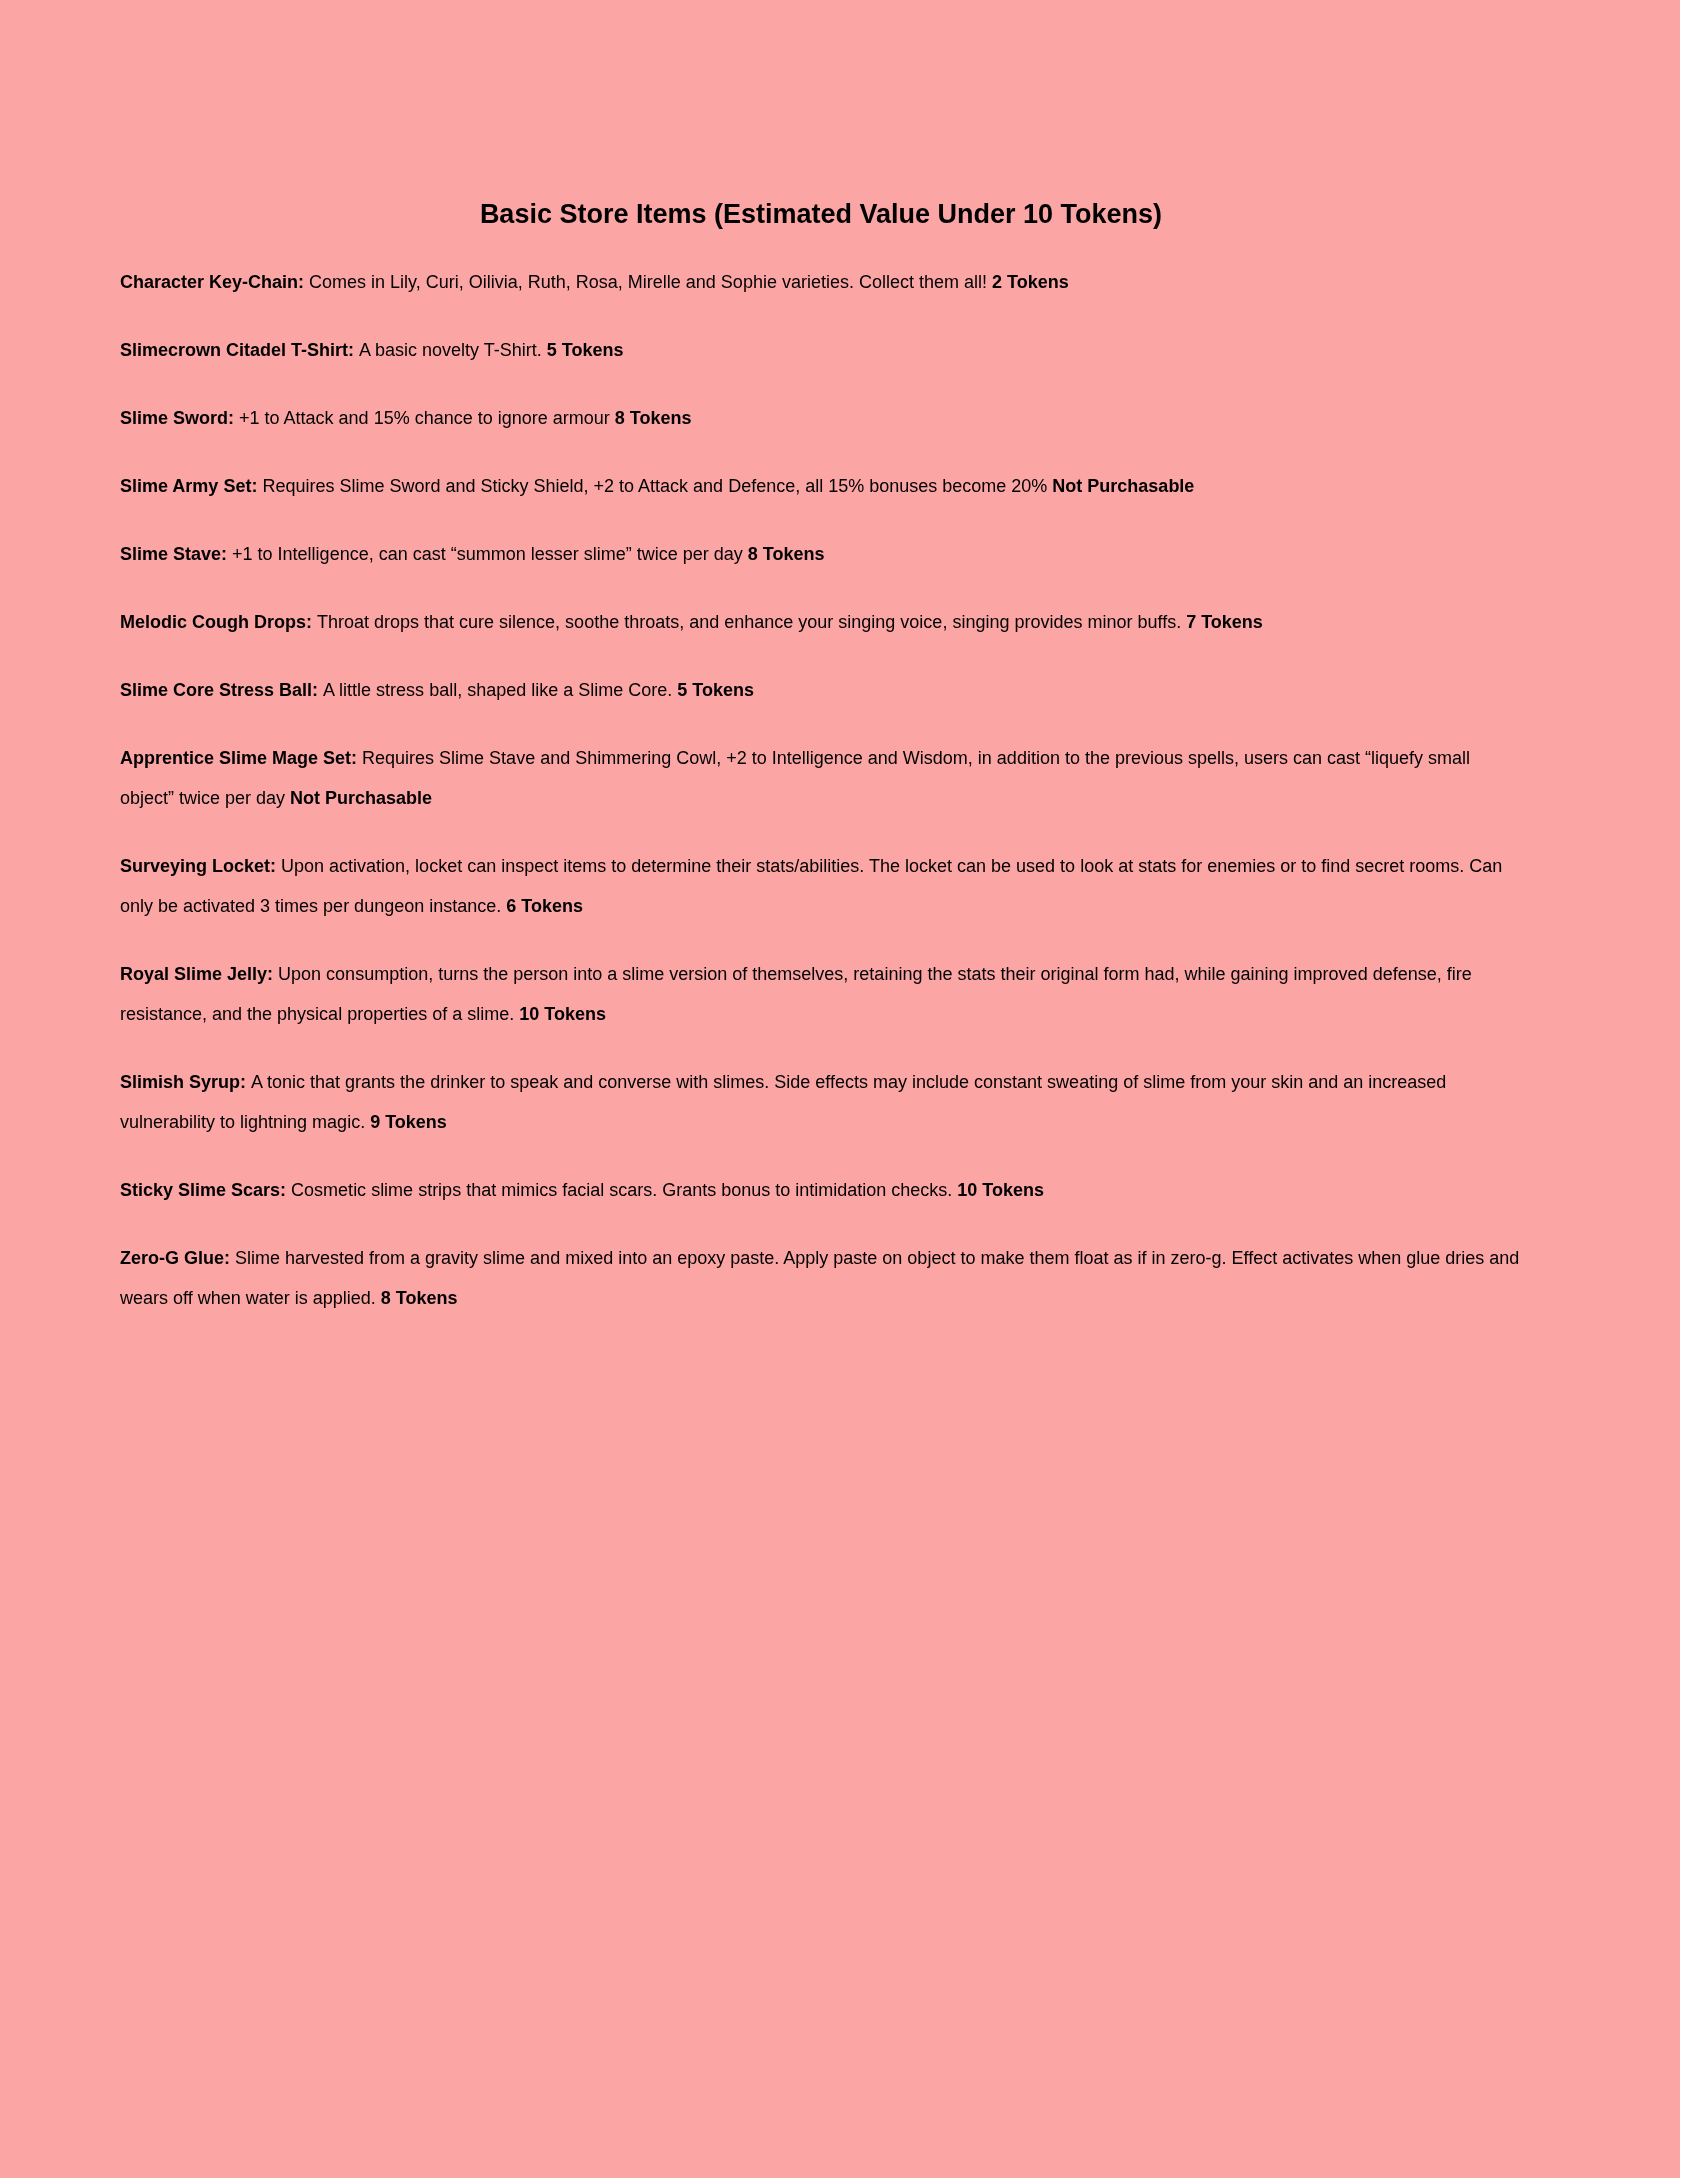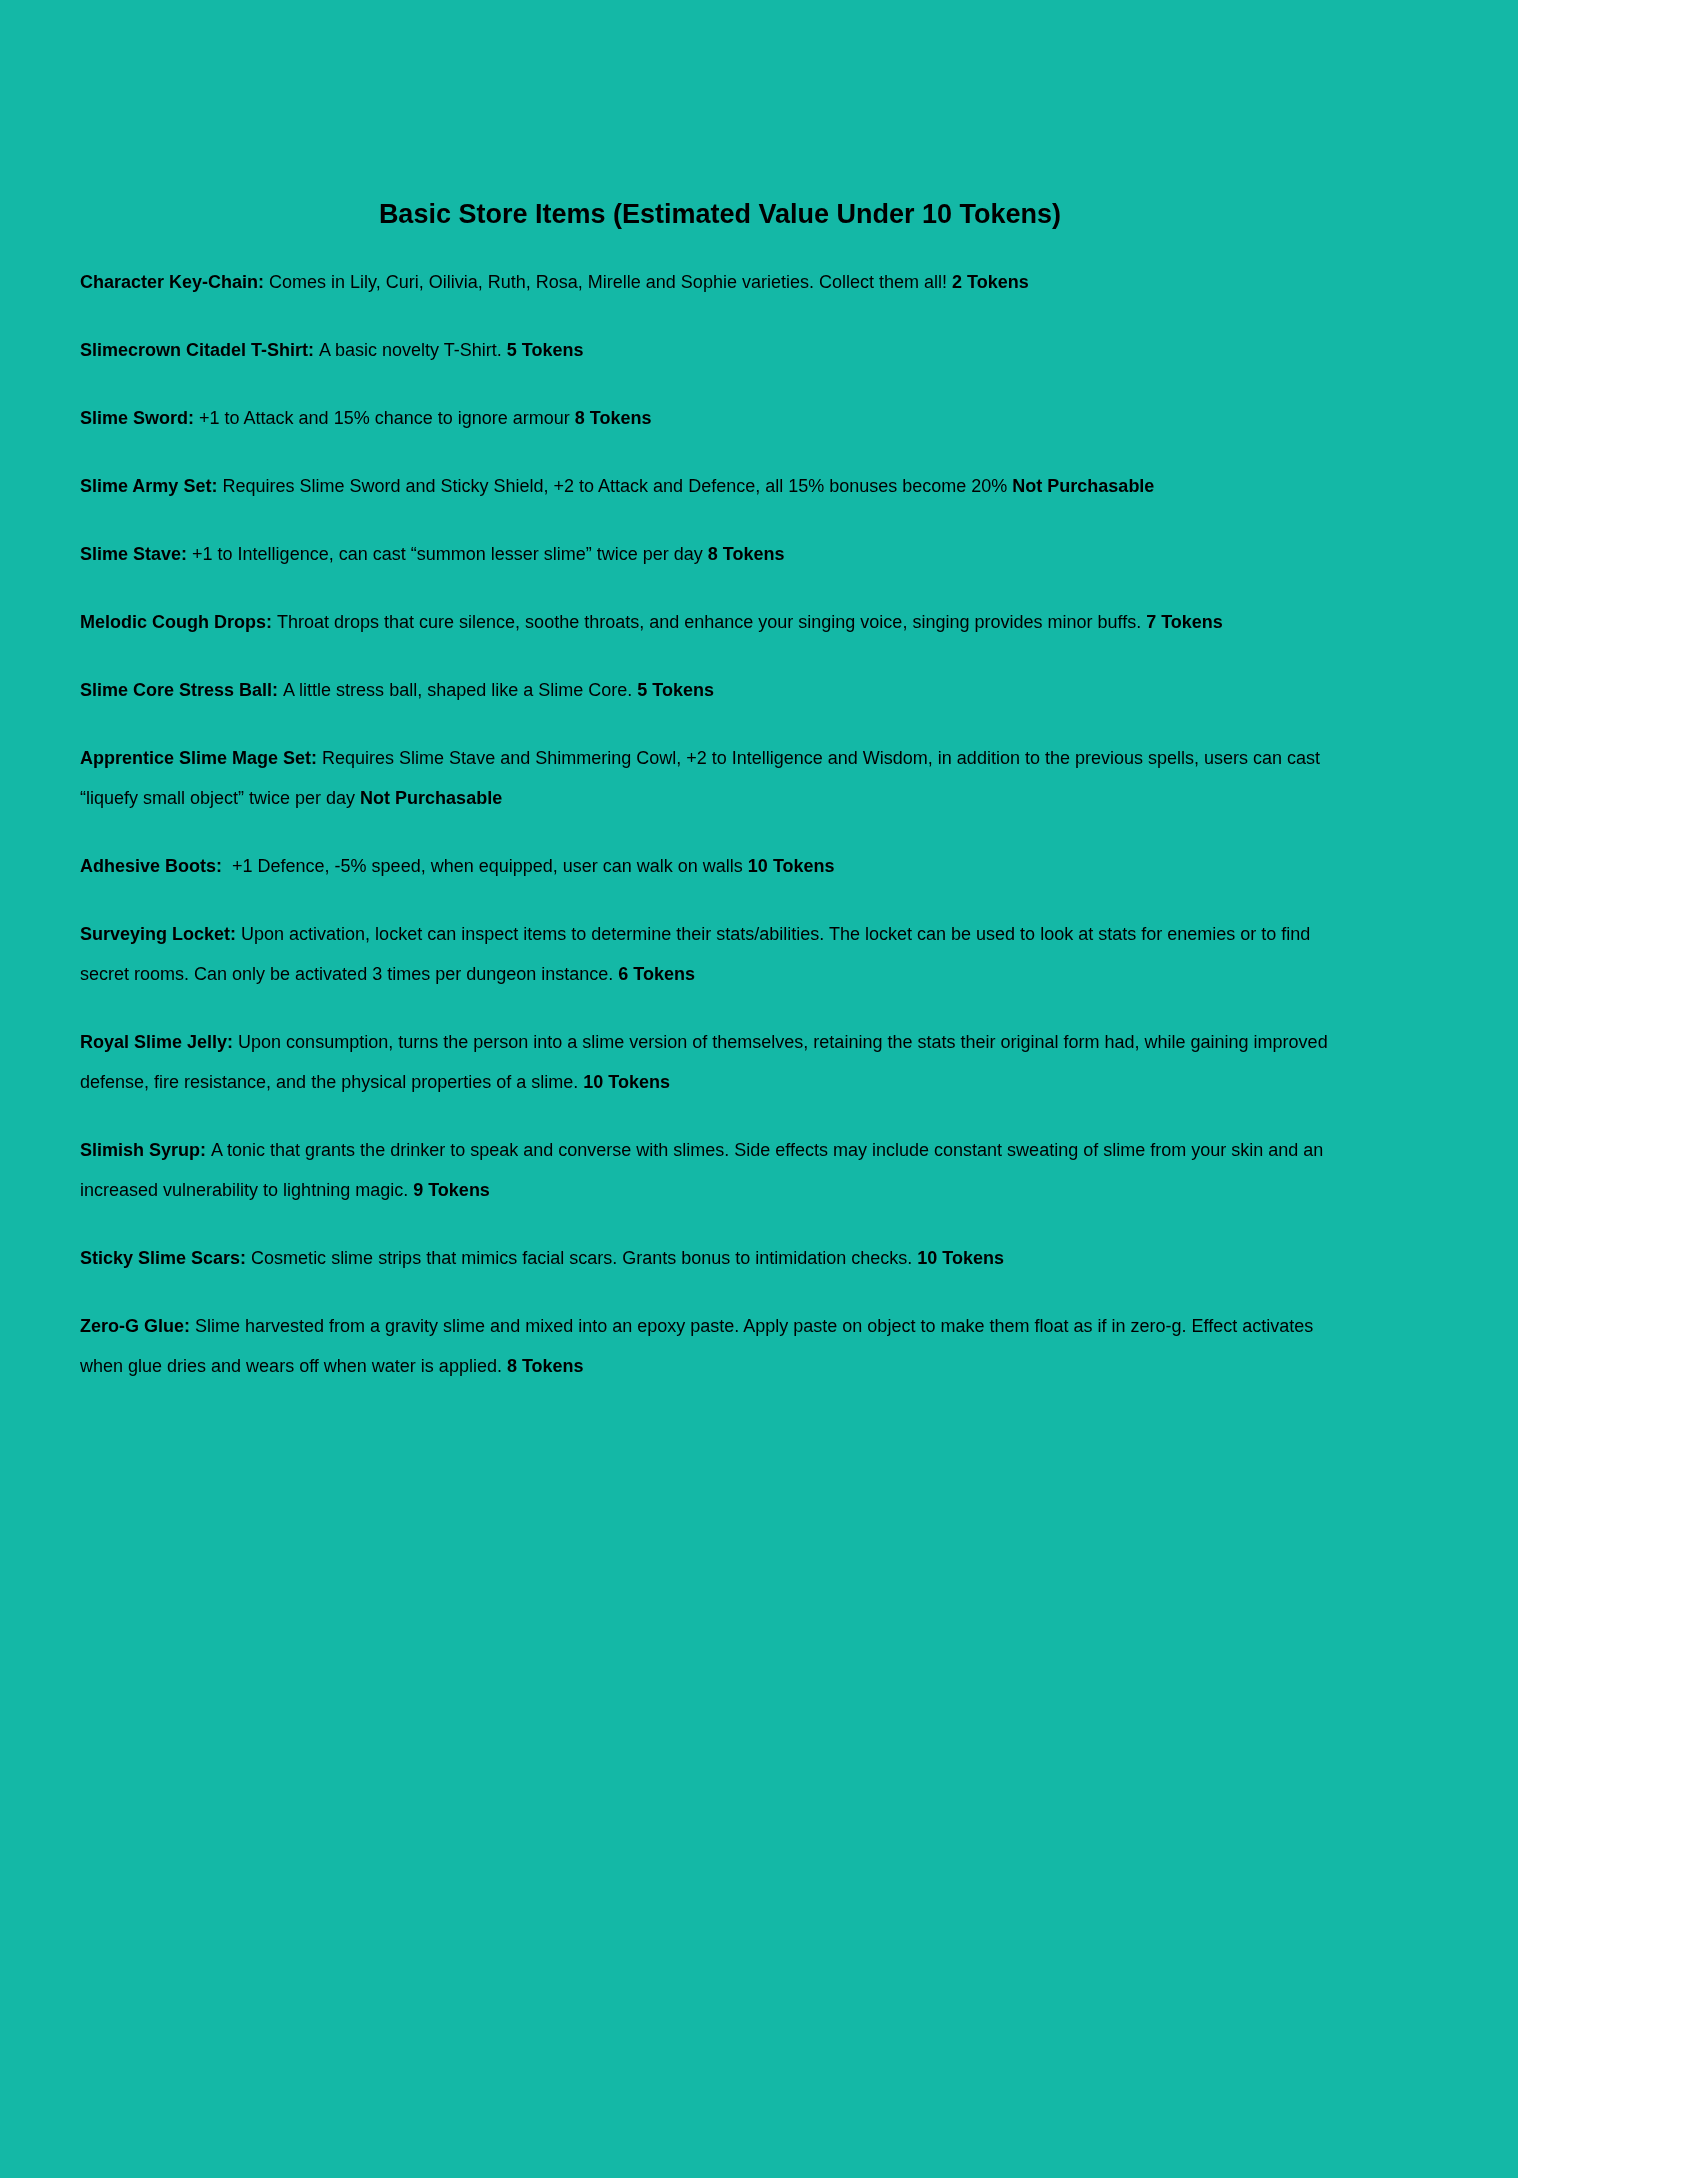--- a/index.html
+++ b/index.html
@@ -9,24 +9,24 @@
   }
   body {
     width: 1683px;
     height: 2178px;
     font-family: "Liberation Sans", sans-serif;
     color: #000000;
     overflow: hidden;
   }
   .page {
     box-sizing: border-box;
-    width: 1518px;
+    width: 1680px;
     min-height: 2178px;
-    padding: 194px 158px 59px 80px;
-    background: #14b8a6;
+    padding: 194px 158px 59px 120px;
+    background: #fca5a5;
   }
   .doc-title {
     font-size: 27px;
     line-height: 40px;
     font-weight: 700;
     text-align: center;
     margin: 0 0 28px 0;
     white-space: pre-wrap;
   }
   .item {
@@ -57,21 +57,20 @@
 
   <p class="item"><b>Slime Stave: </b><span>+1 to Intelligence, can cast “summon lesser slime” twice per day </span><b>8 Tokens</b></p>
 
 
   <p class="item"><b>Melodic Cough Drops: </b><span>Throat drops that cure silence, soothe throats, and enhance your singing voice, singing provides minor buffs. </span><b>7 Tokens</b></p>
 
   <p class="item"><b>Slime Core Stress Ball: </b><span>A little stress ball, shaped like a Slime Core. </span><b>5 Tokens</b></p>
 
   <p class="item"><b>Apprentice Slime Mage Set: </b><span>Requires Slime Stave and Shimmering Cowl, +2 to Intelligence and Wisdom, in addition to the previous spells, users can cast “liquefy small object” twice per day </span><b>Not Purchasable</b></p>
 
-  <p class="item"><b>Adhesive Boots: </b><span> +1 Defence, -5% speed, when equipped, user can walk on walls </span><b>10 Tokens</b></p>
 
   <p class="item"><b>Surveying Locket: </b><span>Upon activation, locket can inspect items to determine their stats/abilities. The locket can be used to look at stats for enemies or to find secret rooms. Can only be activated 3 times per dungeon instance. </span><b>6 Tokens</b></p>
 
   <p class="item"><b>Royal Slime Jelly: </b><span>Upon consumption, turns the person into a slime version of themselves, retaining the stats their original form had, while gaining improved defense, fire resistance, and the physical properties of a slime. </span><b>10 Tokens</b></p>
 
   <p class="item"><b>Slimish Syrup: </b><span>A tonic that grants the drinker to speak and converse with slimes. Side effects may include constant sweating of slime from your skin and an increased vulnerability to lightning magic. </span><b>9 Tokens</b></p>
 
   <p class="item"><b>Sticky Slime Scars: </b><span>Cosmetic slime strips that mimics facial scars. Grants bonus to intimidation checks. </span><b>10 Tokens</b></p>
 
   <p class="item"><b>Zero-G Glue: </b><span>Slime harvested from a gravity slime and mixed into an epoxy paste. Apply paste on object to make them float as if in zero-g. Effect activates when glue dries and wears off when water is applied. </span><b>8 Tokens</b></p>

